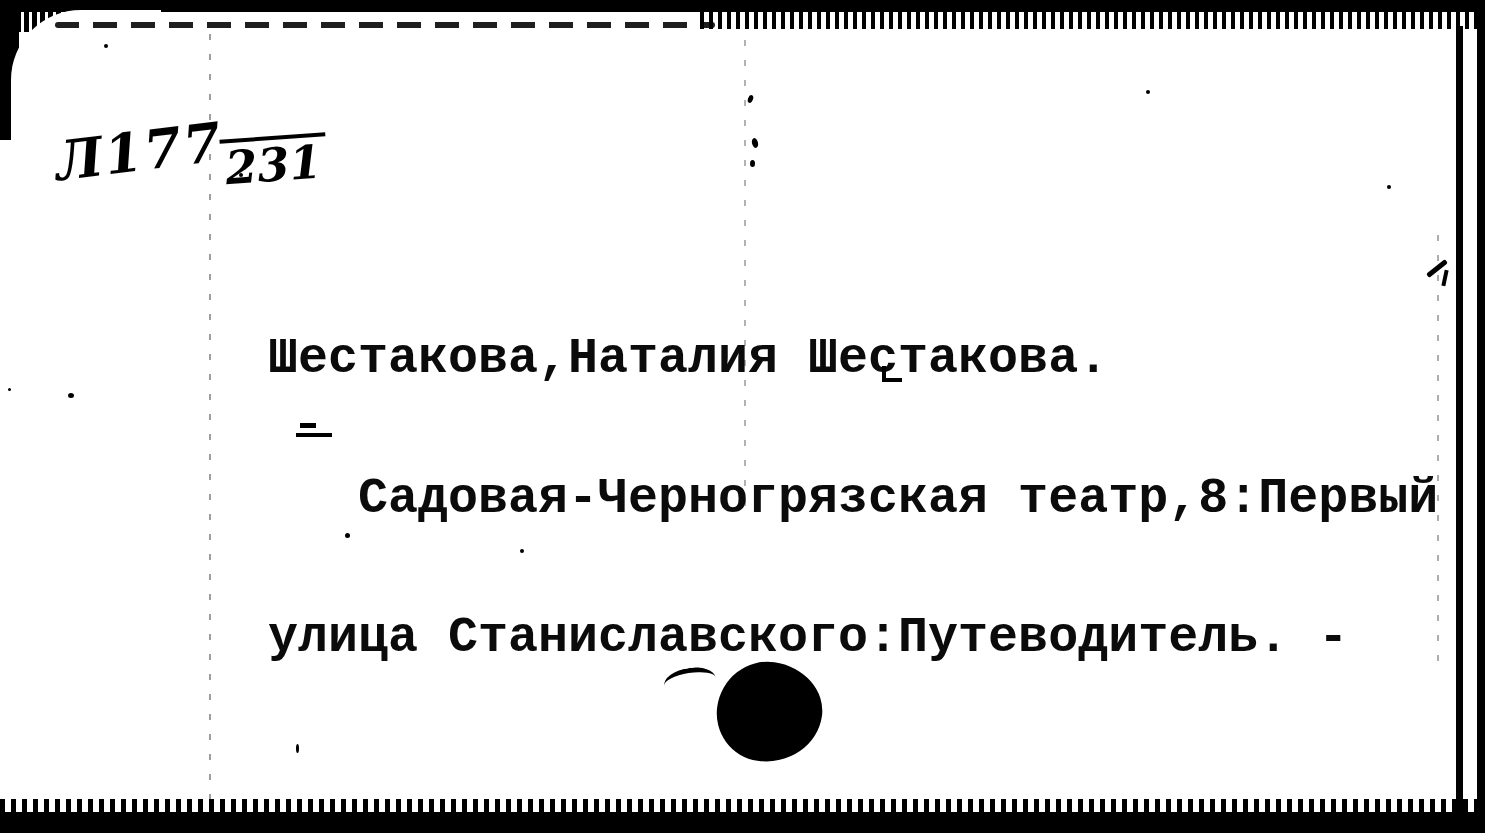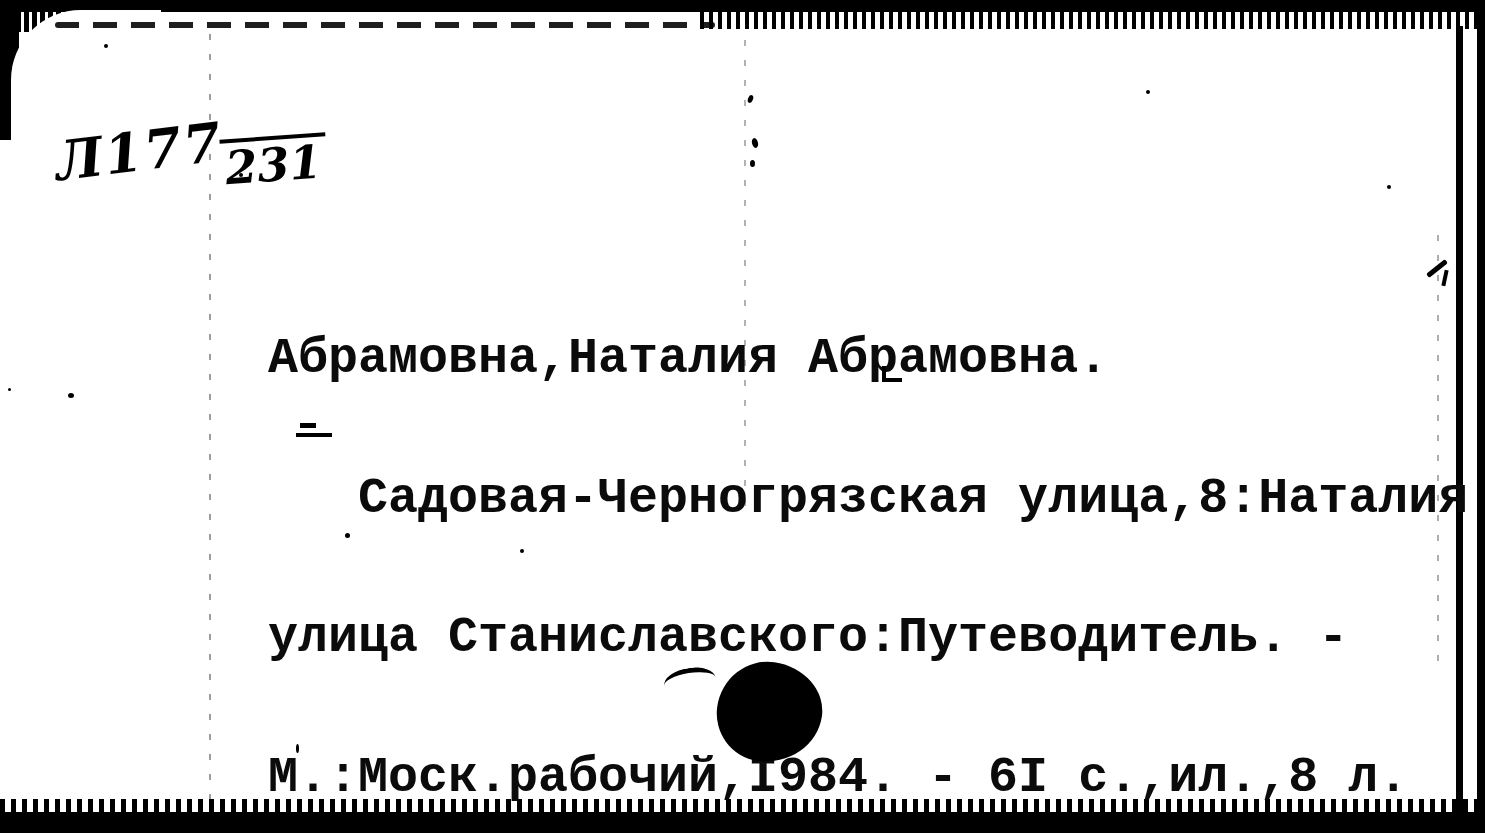--- a/index.html
+++ b/index.html
@@ -94,24 +94,23 @@
   <div class="abs scratch scratch-3"></div>
 
   <div class="abs callnum">
     <div class="cn-row">
       <span class="cn-top">Л177</span>
       <span class="cn-bottom">231</span>
     </div>
   </div>
 
   <div class="abs typed">
-    <div class="line">Абрамовна,Наталия Абрамовна.</div>
-    <div class="line">   Садовая-Черногрязская улица,8:Наталия</div>
+    <div class="line">Шестакова,Наталия Шестакова.</div>
+    <div class="line">   Садовая-Черногрязская театр,8:Первый</div>
     <div class="line">улица Станиславского:Путеводитель. -</div>
-    <div class="line">М.:Моск.рабочий,I984. - 6I с.,ил.,8 л.</div>
     
     
   </div>
 
   <div class="abs hand-tick"></div>
   <div class="abs hand-tick2"></div>
   <div class="abs colon-mark"></div>
   <div class="abs m-underline"></div>
   <div class="abs il-macron"></div>
 

